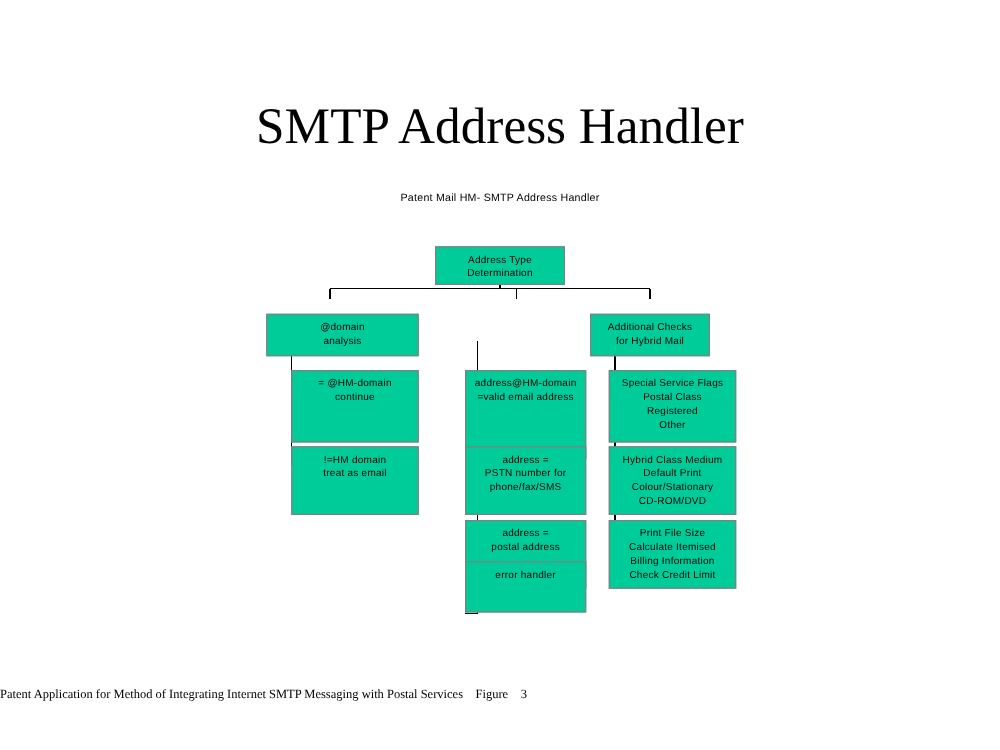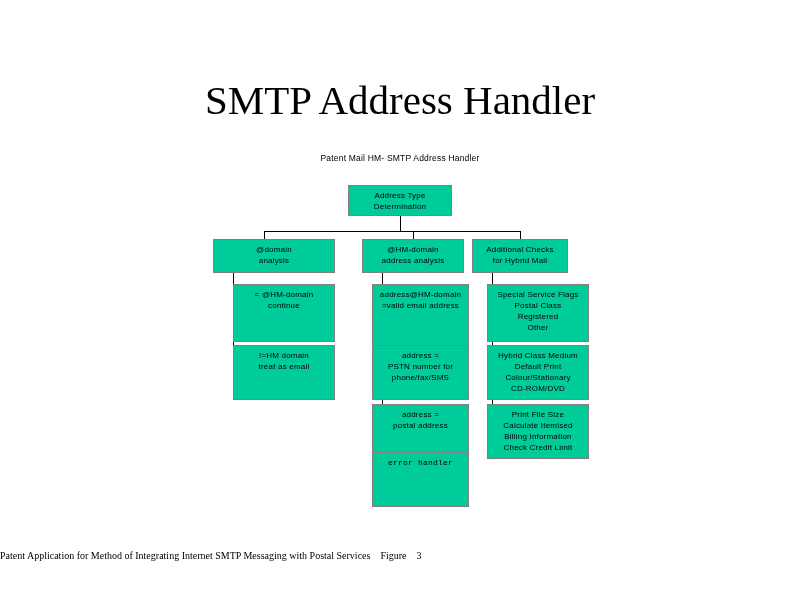--- a/index.html
+++ b/index.html
@@ -26,20 +26,21 @@
   #chart{position:absolute;left:0;top:0;width:800px;height:600px;}
   #lines{position:absolute;left:0;top:0;width:800px;height:600px;}
 
   .node{
     position:absolute;box-sizing:border-box;
     background:#00CC99;border:1px solid #808080;
     color:#000;font-family:"Liberation Sans", sans-serif;
     font-size:8px;line-height:11px;text-align:center;
     padding-top:4px;letter-spacing:0.2px;
     white-space:pre-line;
+    margin-top:12px;
   }
 
   .footer{
     position:absolute;left:0;top:550px;width:800px;
     text-align:left;
     font-family:"Liberation Serif", serif;
     font-size:10px;color:#000;white-space:pre;
   }
 </style>
 </head>
@@ -67,36 +68,34 @@
         <line x1="382" y1="273" x2="382" y2="490.5" stroke="#000000" stroke-width="1"></line>
         <line x1="492" y1="312" x2="487" y2="312" stroke="#000000" stroke-width="1"></line>
         <line x1="492" y1="372.5" x2="487" y2="372.5" stroke="#000000" stroke-width="1"></line>
         <line x1="492" y1="431.5" x2="487" y2="431.5" stroke="#000000" stroke-width="1"></line>
         <line x1="492" y1="273" x2="492" y2="431.5" stroke="#000000" stroke-width="1"></line>
       </svg>
   <div class="node" style="left: 348px; top: 185px; width: 104px; height: 31px; background: rgb(0, 204, 153); border-color: rgb(128, 128, 128);">Address Type
 Determination</div>
       <div class="node" style="left: 213px; top: 239px; width: 122px; height: 34px; background: rgb(0, 204, 153); border-color: rgb(128, 128, 128);">@domain
 analysis</div>
-      <div class="node" style="left: 362px; top: 239px; width: 102px; height: 34px; background: rgb(0, 204, 153); border-color: rgb(128, 128, 128);">@HM-domain
-address analysis</div>
       <div class="node" style="left: 233px; top: 284px; width: 102px; height: 58px; background: rgb(0, 204, 153); border-color: rgb(128, 128, 128);">= @HM-domain
 continue</div>
       <div class="node" style="left: 472px; top: 239px; width: 96px; height: 34px; background: rgb(0, 204, 153); border-color: rgb(128, 128, 128);">Additional Checks
 for Hybrid Mail</div>
       <div class="node" style="left: 233px; top: 345px; width: 102px; height: 55px; background: rgb(0, 204, 153); border-color: rgb(128, 128, 128);">!=HM domain
 treat as email</div>
       <div class="node" style="left: 372px; top: 284px; width: 97px; height: 71px; background: rgb(0, 204, 153); border-color: rgb(128, 128, 128);">address@HM-domain
 =valid email address</div>
       <div class="node" style="left: 372px; top: 345px; width: 97px; height: 55px; background: rgb(0, 204, 153); border-color: rgb(128, 128, 128);">address =
 PSTN number for
 phone/fax/SMS</div>
       <div class="node" style="left: 372px; top: 404px; width: 97px; height: 55px; background: rgb(0, 204, 153); border-color: rgb(128, 128, 128);">address =
 postal address</div>
-      <div class="node" style="left: 372px; top: 452px; width: 97px; height: 55px; background: rgb(0, 204, 153); border-color: rgb(128, 128, 128); font-family: Liberation Mono, monospace;">error handler</div>
+      <div class="node" style="left: 372px; top: 437px; width: 97px; height: 41px; background: rgb(0, 204, 153); border-color: rgb(128, 128, 128);">error handler</div>
       <div class="node" style="left: 487px; top: 284px; width: 102px; height: 58px; background: rgb(0, 204, 153); border-color: rgb(128, 128, 128);">Special Service Flags
 Postal Class
 Registered
 Other</div>
       <div class="node" style="left: 487px; top: 345px; width: 102px; height: 55px; background: rgb(0, 204, 153); border-color: rgb(128, 128, 128);">Hybrid Class Medium
 Default Print
 Colour/Stationary
 CD-ROM/DVD</div>
       <div class="node" style="left: 487px; top: 404px; width: 102px; height: 55px; background: rgb(0, 204, 153); border-color: rgb(128, 128, 128);">Print File Size
 Calculate Itemised

